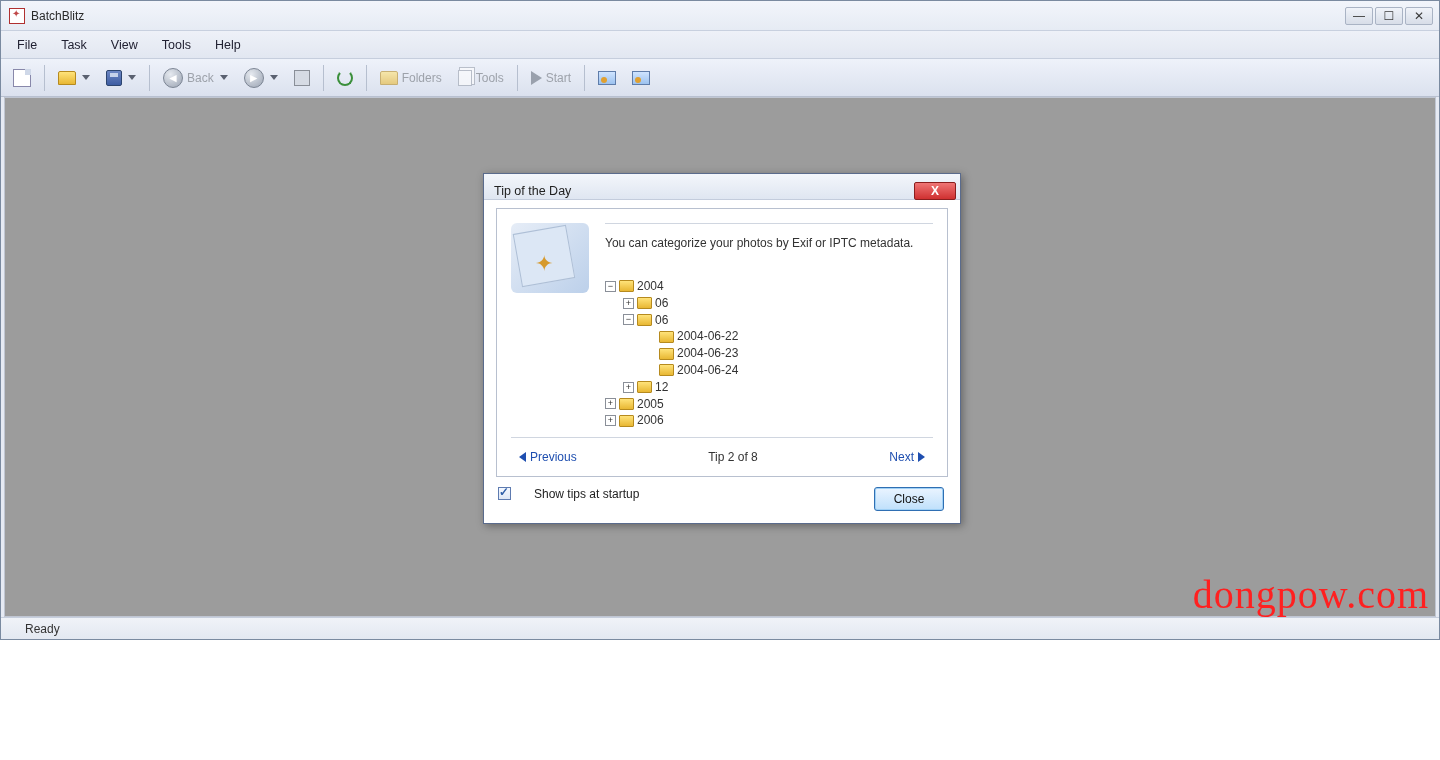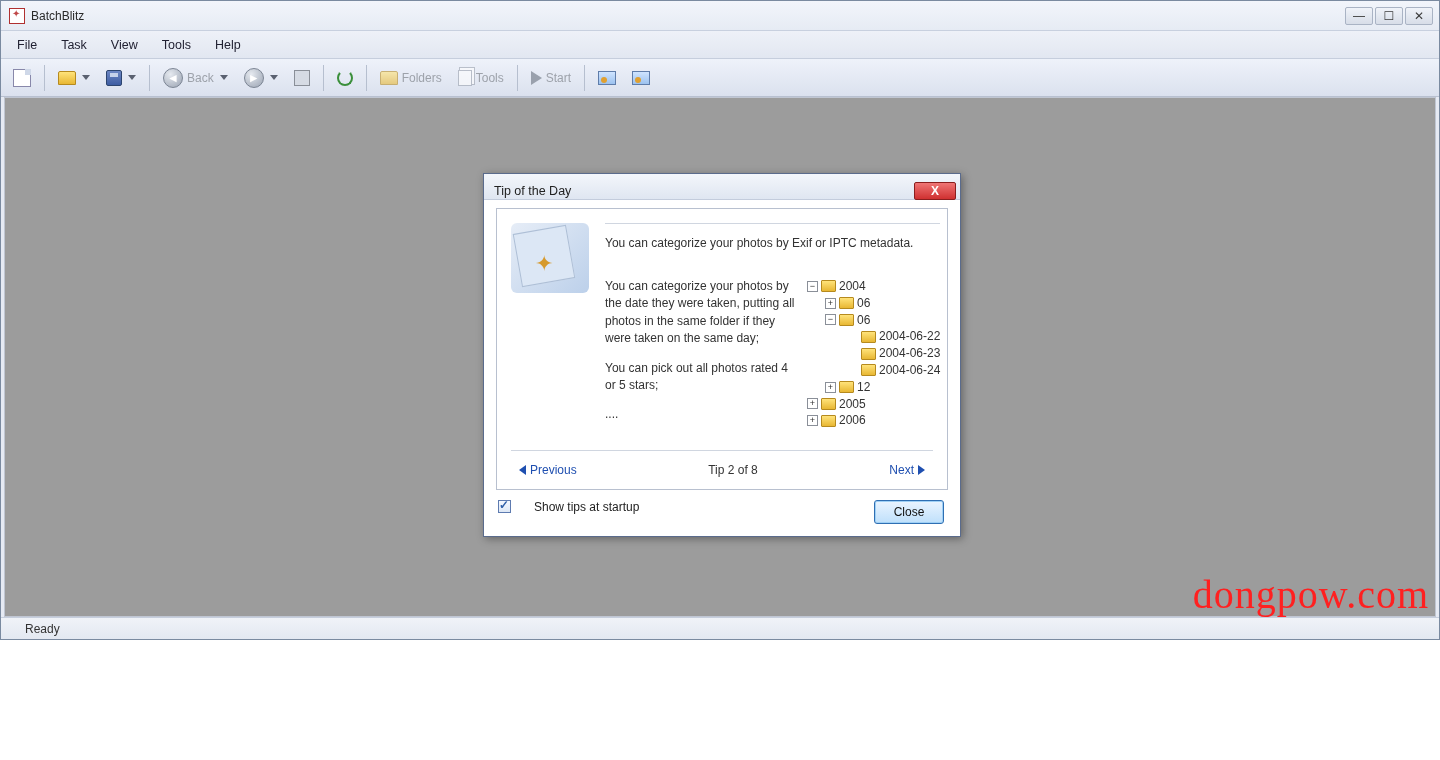--- a/index.html
+++ b/index.html
@@ -64,21 +64,21 @@
 .tip-summary { font-size:12px;color:#333;margin-bottom:28px;}
 .tip-cols { display:flex; gap:12px;}
 .tip-text { font-size:12px;color:#333;line-height:1.45;width:190px;}
 .tip-text p { margin-bottom:12px;}
 .tree { font-size:12px;color:#333;line-height:1.4;}
 .tree-row { display:flex;align-items:center;gap:3px;white-space:nowrap;}
 .exp { width:11px;height:11px;border:1px solid #8a8f98;background:#fff;display:flex;align-items:center;justify-content:center;font-size:9px;line-height:1;color:#333;flex-shrink:0;}
 .fld { width:15px;height:12px;background:linear-gradient(#ffe37a,#e8b733);border:1px solid #b68a1e;border-radius:1px;flex-shrink:0;}
 .indent1{padding-left:18px;} .indent3{padding-left:54px;}
 
-.tip-nav { display:flex;justify-content:space-between;align-items:flex-start;padding:12px 8px 4px 8px;border-top:1px solid #d0d6e0;margin-top:14px;font-size:12px;}
+.tip-nav { display:flex;justify-content:space-between;align-items:flex-start;padding:12px 8px 4px 8px;border-top:1px solid #d0d6e0;margin-top:8px;font-size:12px;}
 .navlink { color:#1f4fb0; cursor:pointer; display:flex;align-items:center;gap:4px;}
 .nav-tri-l{width:0;height:0;border-top:5px solid transparent;border-bottom:5px solid transparent;border-right:7px solid #1f4fb0;}
 .nav-tri-r{width:0;height:0;border-top:5px solid transparent;border-bottom:5px solid transparent;border-left:7px solid #1f4fb0;}
 .tip-count{color:#333;}
 
 .dlg-footer { display:flex;align-items:flex-start;gap:23px;padding:10px 4px 2px 2px;}
 .chk { width:13px;height:13px;border:1px solid #5e7bb0;background:linear-gradient(#f4f8ff,#dde7f5);position:relative;}
 .chk::after{content:"✓";position:absolute;left:0;top:-3px;font-size:12px;color:#2f5fa8;font-weight:bold;}
 .chk-label{font-size:12px;color:#222;}
 .dlg-footer .spacer{flex:1;}
@@ -174,25 +174,20 @@
         <span class="dlg-close">X</span>
       </div>
       <div class="dlg-body">
         <div class="tip-panel">
           <div class="tip-header">
             <div class="tip-img"></div>
             <div class="tip-main">
               <div class="tip-divider"></div>
               <div class="tip-summary">You can categorize your photos by Exif or IPTC metadata.</div>
               <div class="tip-cols">
-                <div class="tip-text">
-                  <p>You can categorize your photos by the date they were taken, putting all photos in the same folder if they were taken on the same day;</p>
-                  <p>You can pick out all photos rated 4 or 5 stars;</p>
-                  <p>....</p>
-                </div>
                 <div class="tree">
                   <div class="tree-row">
                       <span class="exp">−</span>
                       <span class="fld"></span>
                       <span>2004</span>
                     </div>
                   <div class="tree-row indent1">
                       <span class="exp">+</span>
                       <span class="fld"></span>
                       <span>06</span>

